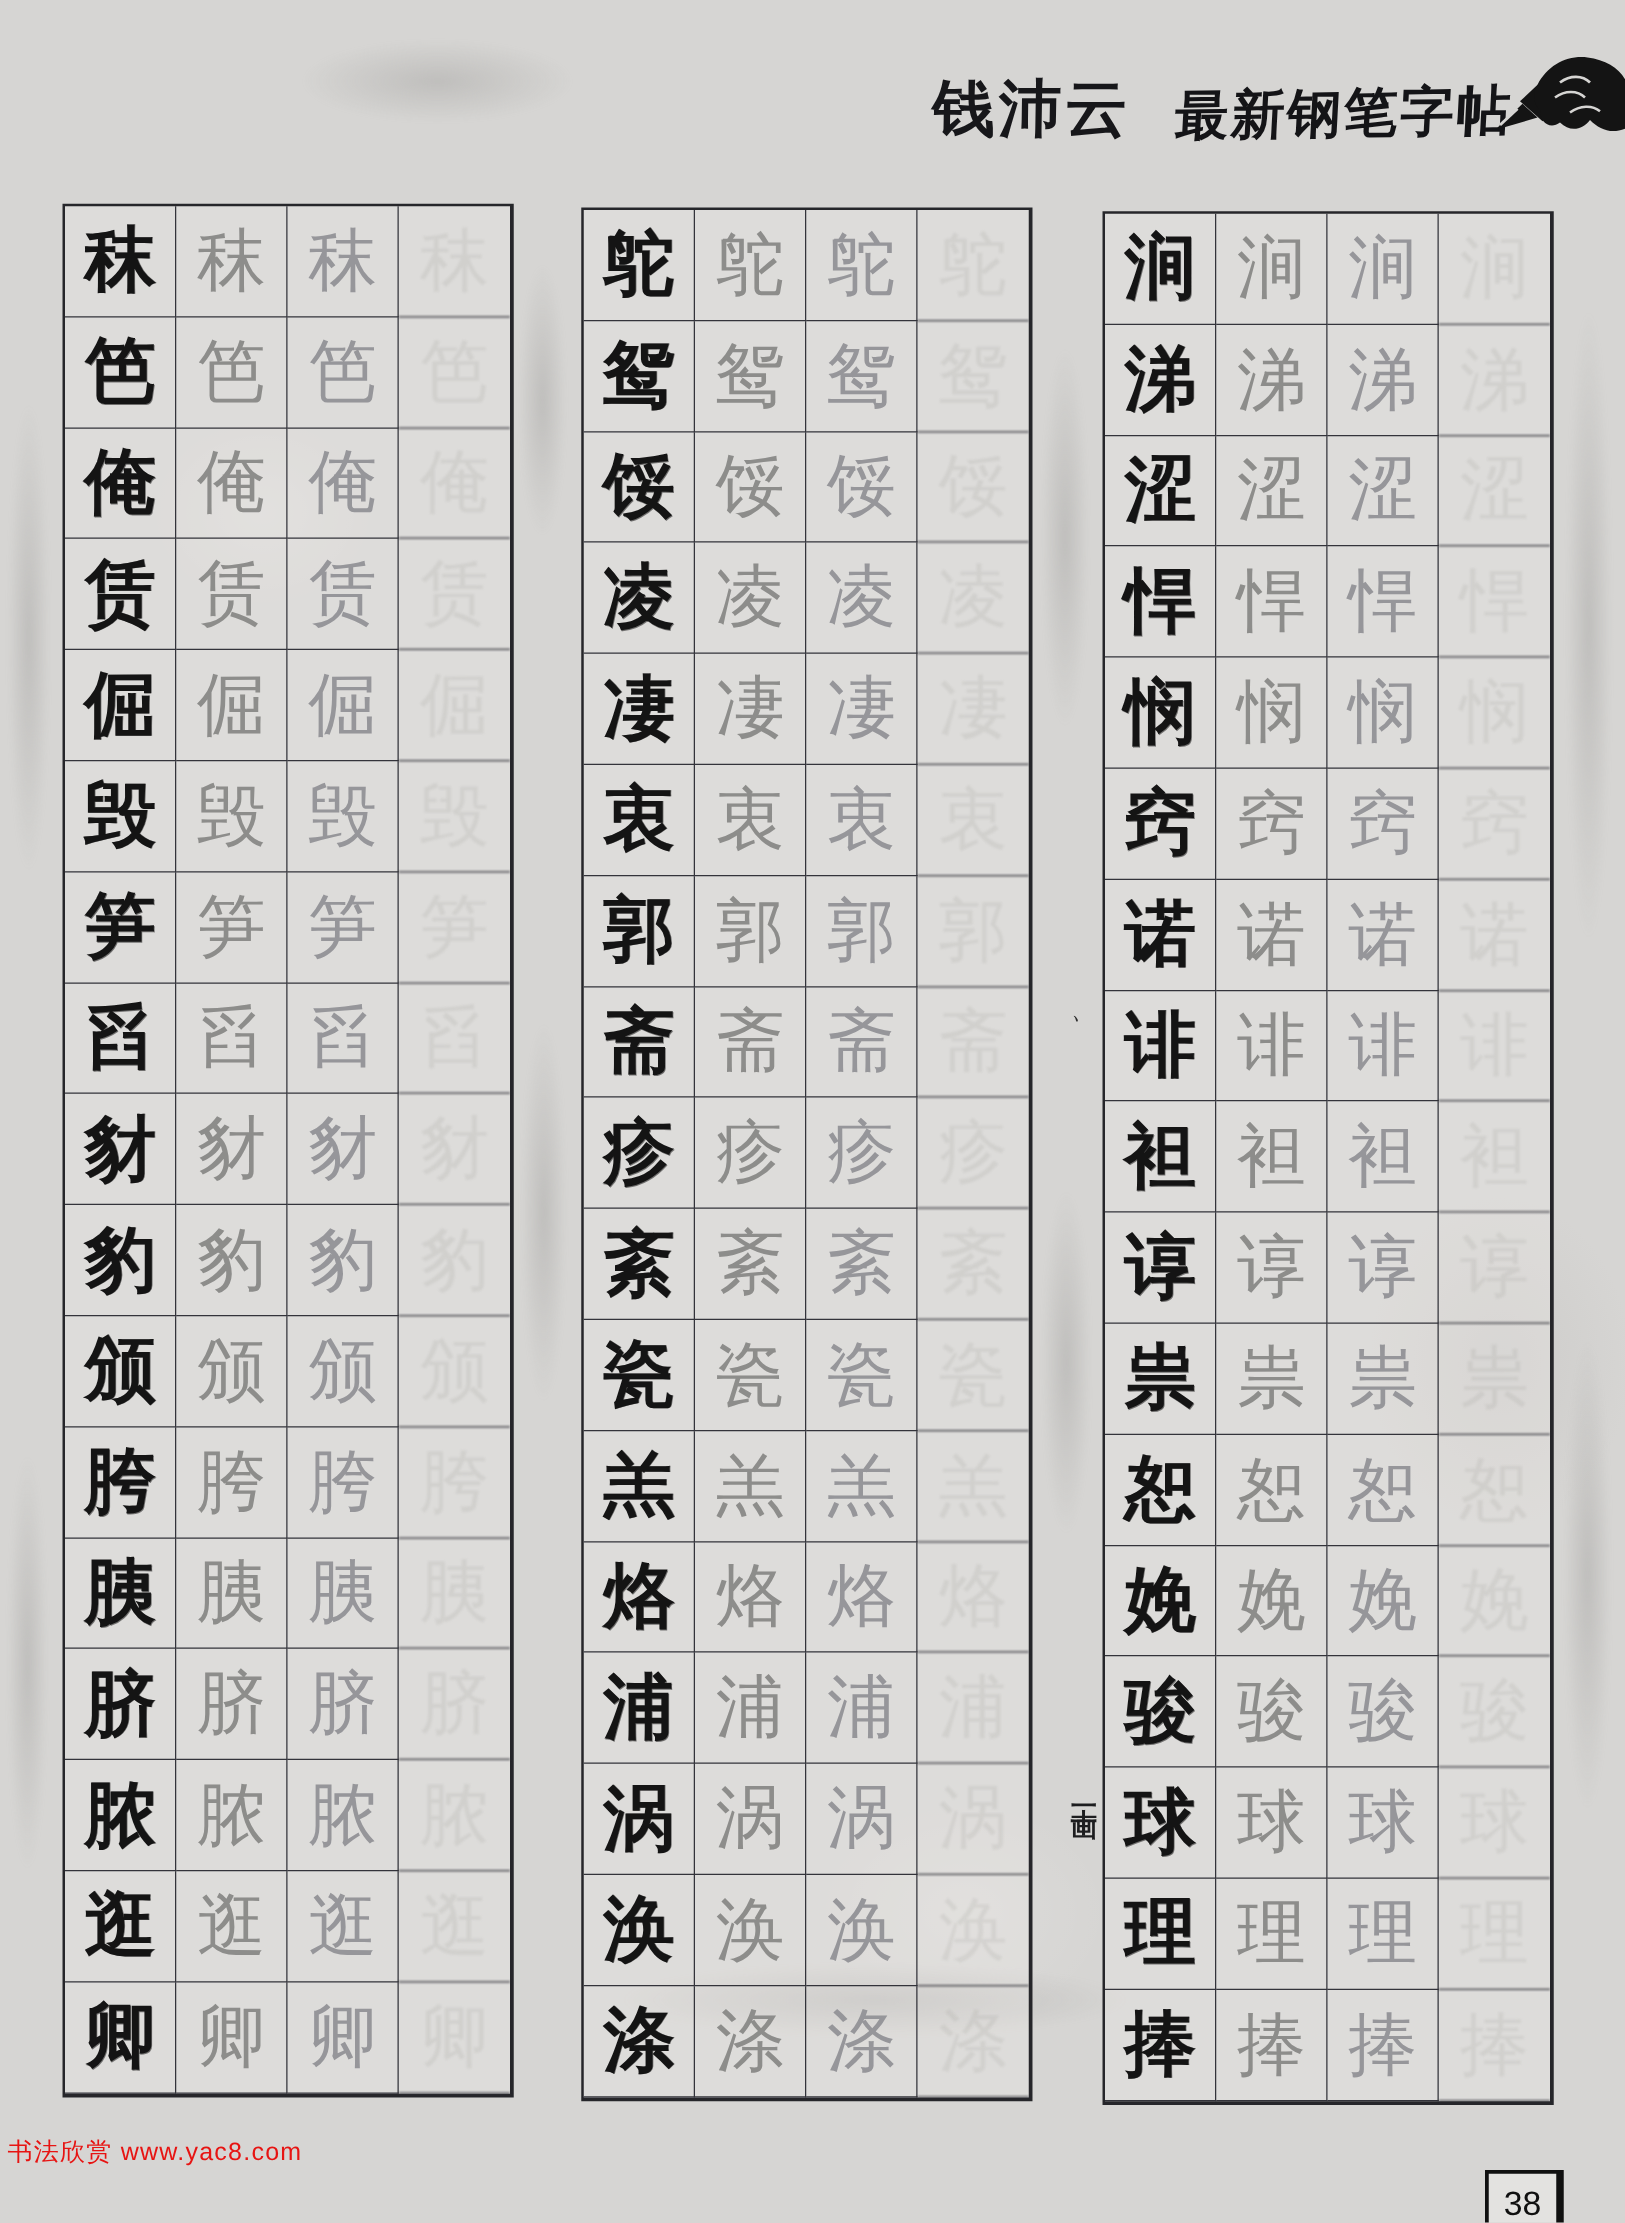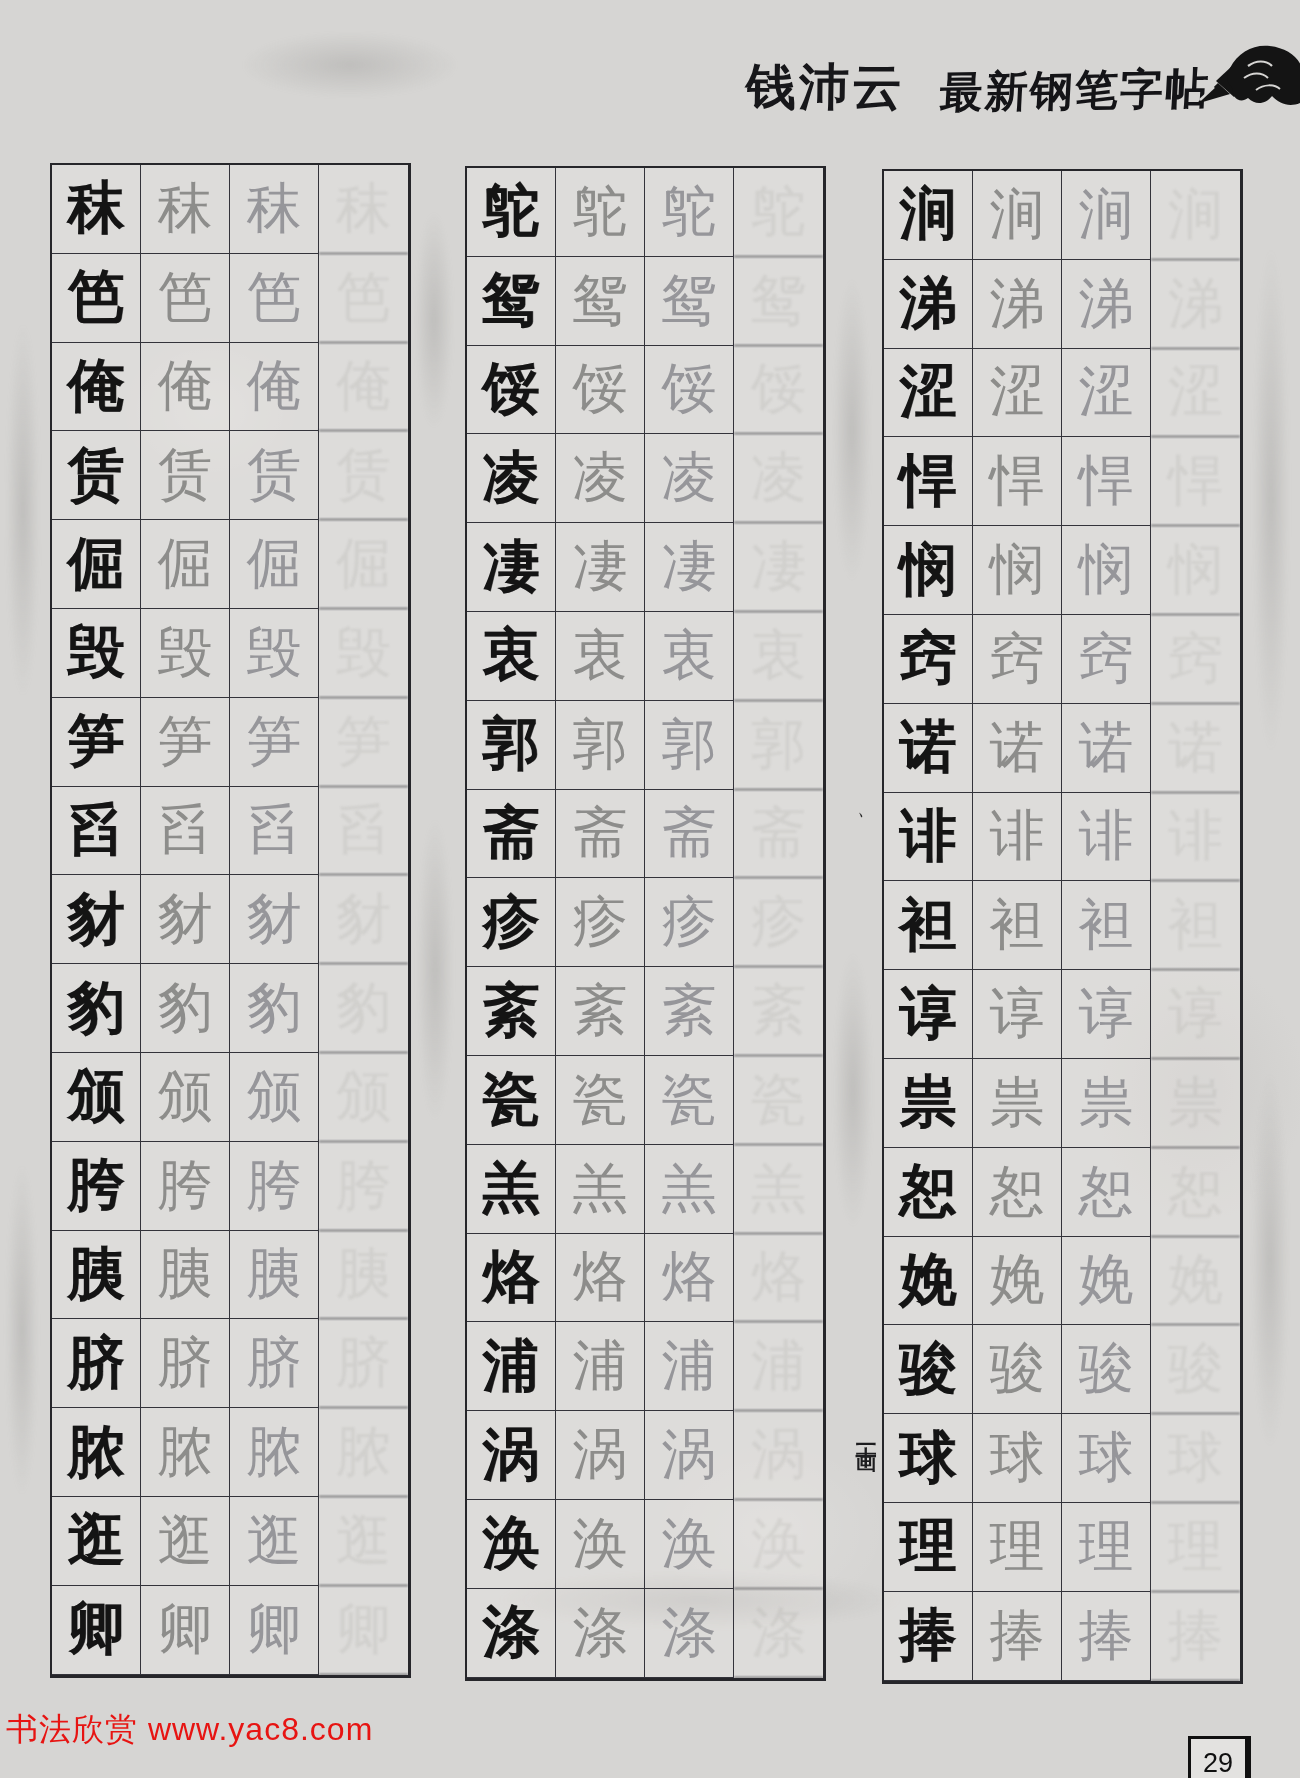--- a/index.html
+++ b/index.html
@@ -67,21 +67,21 @@
     font-size:21px;font-weight:bold;color:#1d1d1f;letter-spacing:3px;
   }
   .stray-mark{
     position:absolute;left:858px;top:796px;
     font-size:20px;color:#2b2b2b;transform:rotate(12deg);
   }
 
   
   .watermark{
     position:absolute;left:6px;top:1708px;
-    font-size:32px;color:#e71412;letter-spacing:1px;font-weight:500;
+    font-size:20px;color:#e71412;letter-spacing:1px;font-weight:500;
   }
   .page-number-box{
     position:absolute;left:1188px;top:1736px;width:54px;height:48px;
     border:3px solid #101010;border-right-width:6px;
     background:#e3e2e0;
     display:flex;align-items:center;justify-content:center;
     font-size:27px;color:#101010;font-weight:500;
   }
 </style>
 </head>
@@ -325,14 +325,14 @@
     <div class="cell copy1">捧</div>
     <div class="cell copy2">捧</div>
     <div class="cell ghost">捧</div>
   </div>
 
 <div class="stroke-marker">十一画</div>
 <div class="stray-mark">、</div>
 
 <div class="watermark">书法欣赏 www.yac8.com</div>
 <div class="page-number-box">
-  <span>29</span>
+  <span>38</span>
 </div>
 
 </body></html>

